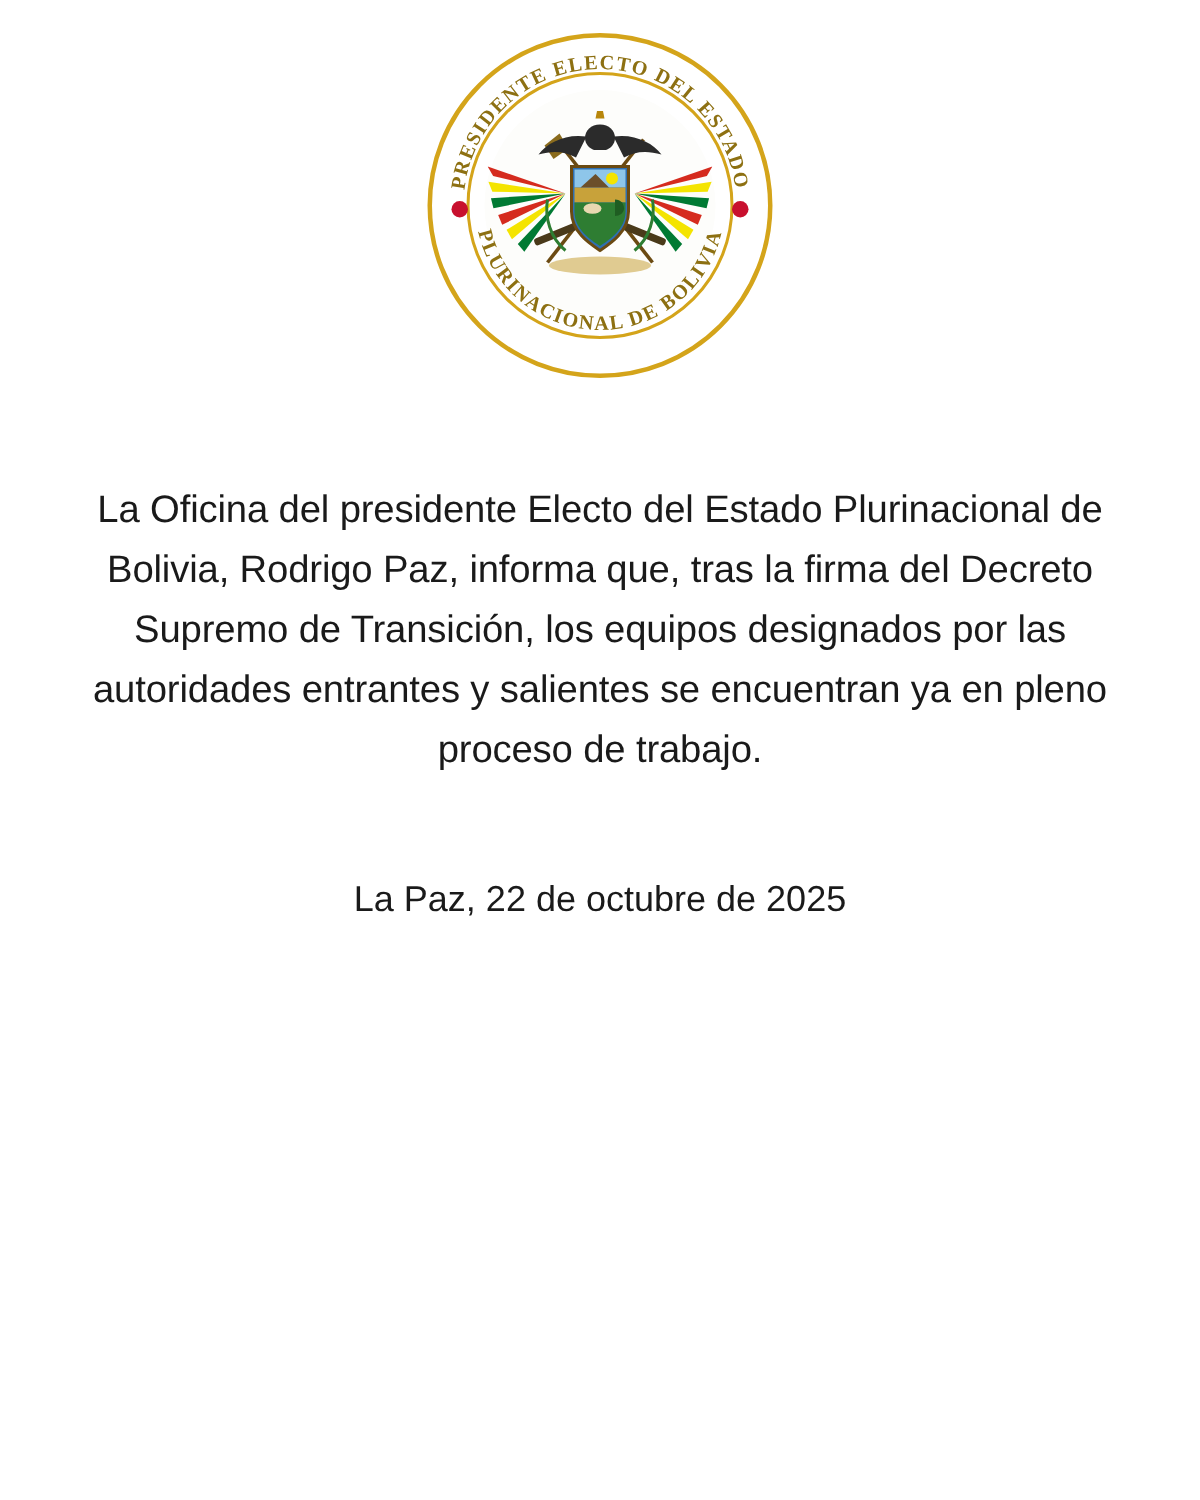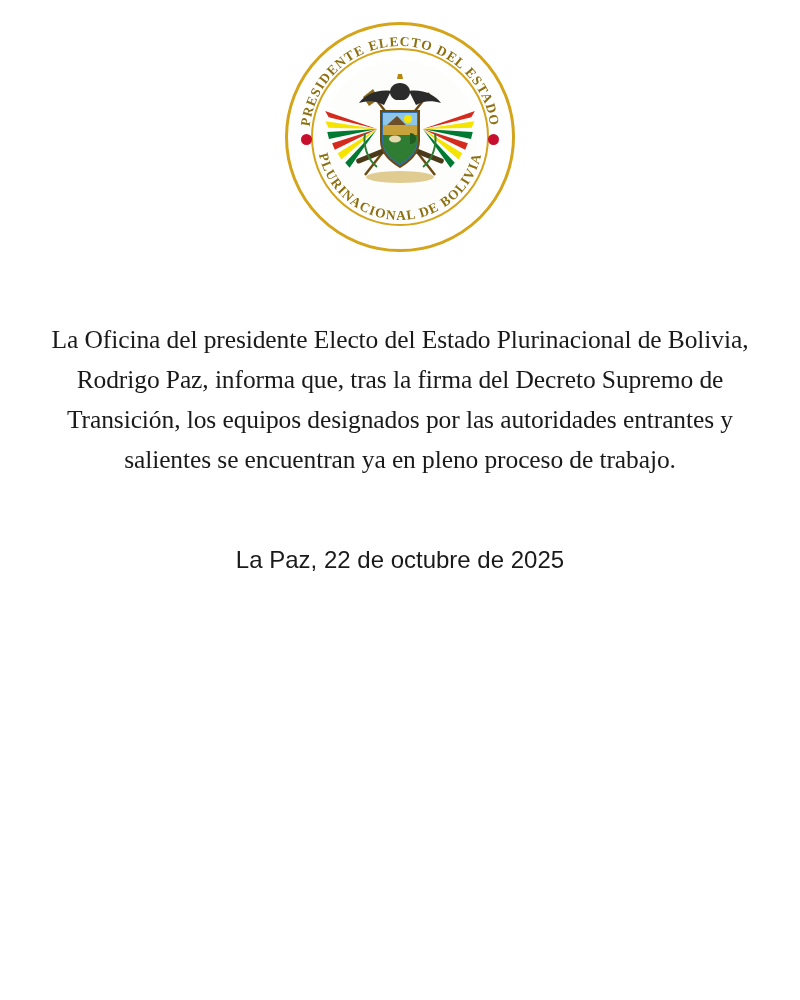--- a/index.html
+++ b/index.html
@@ -92,21 +92,20 @@
   
   .statement {
     margin-top: 68px;
     width: 712px;
     text-align: center;
     font-size: 25.5px;
     line-height: 1.57;
     color: #1a1a1a;
     font-weight: 400;
     letter-spacing: -0.1px;
-    font-family: Liberation Serif, serif;
   }
   .statement p {
     margin: 0;
   }
   .statement p + p {
     margin-top: 0;
   }
   .dateline {
     margin-top: 66px;
     font-size: 24px;

